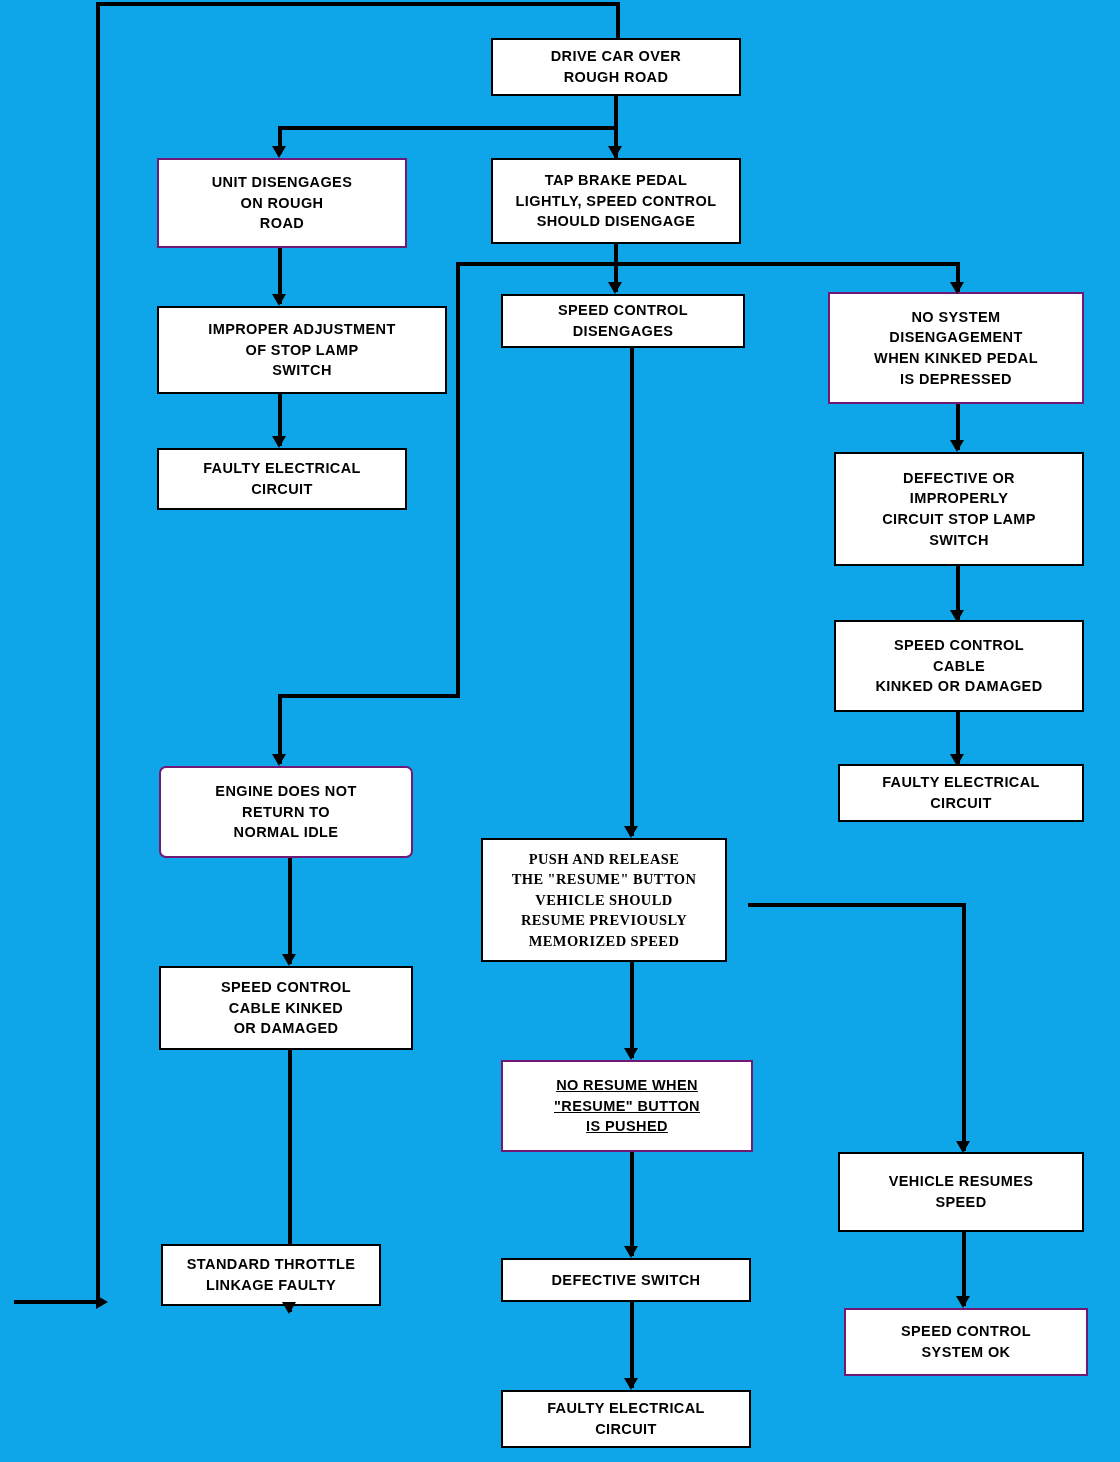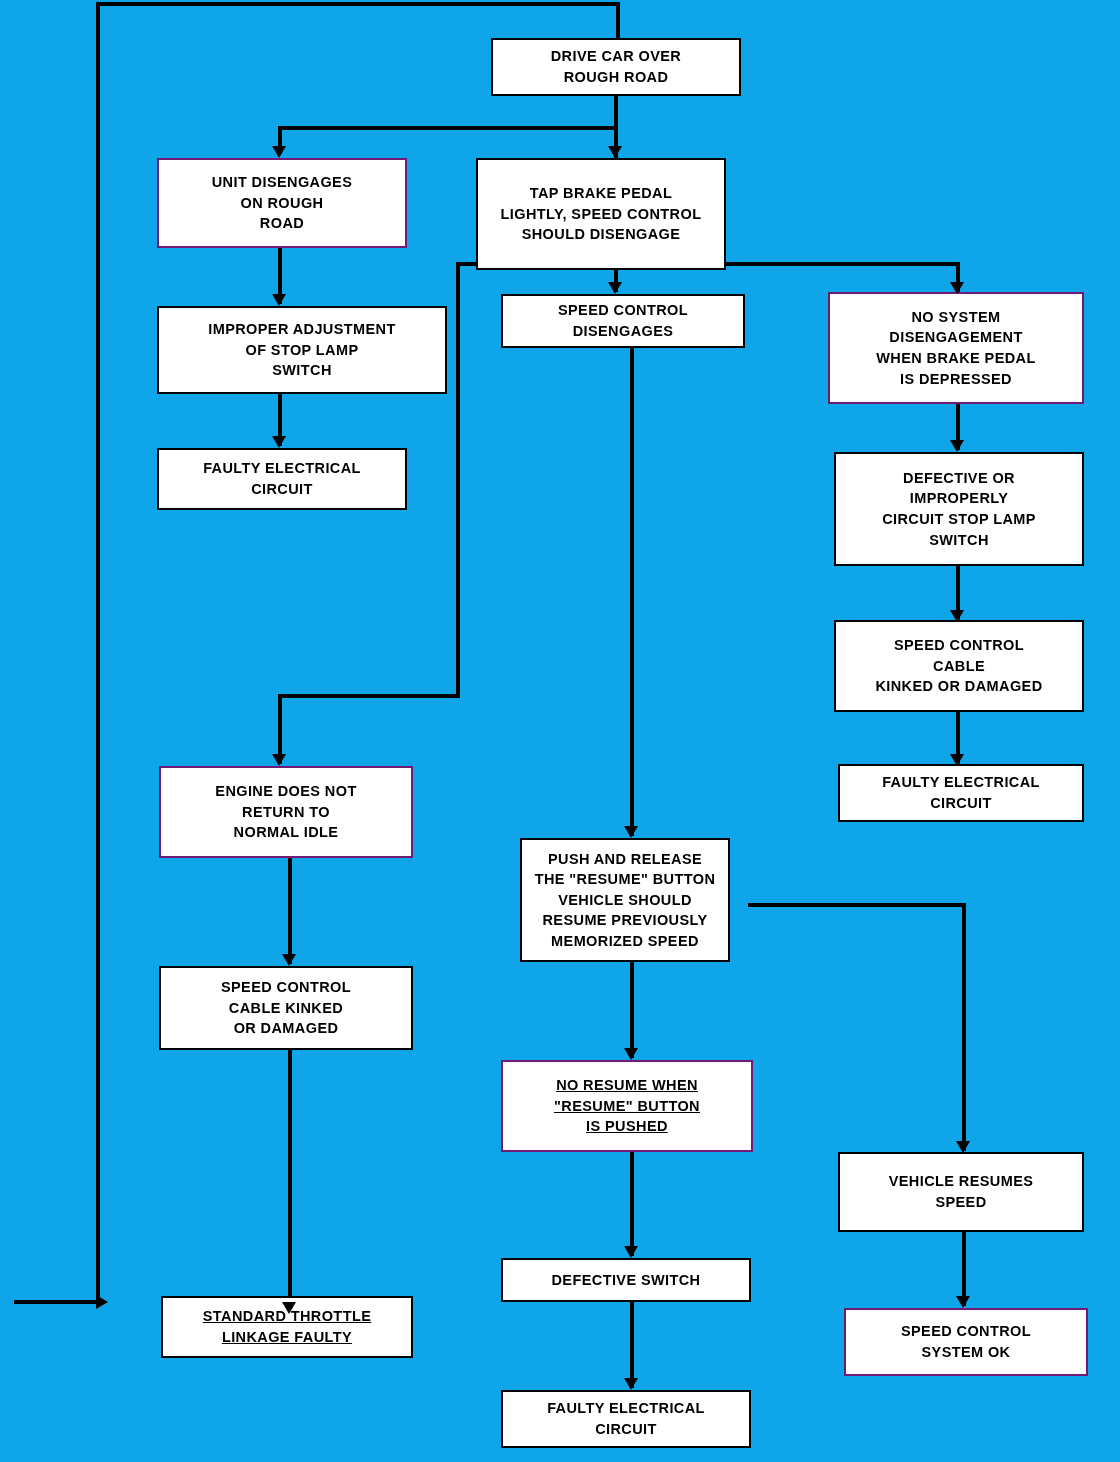--- a/index.html
+++ b/index.html
@@ -123,75 +123,75 @@
   <div class="line vline" style="left:962px; top:1232px; height:74px;"></div>
   <div class="arrow-down" style="left:956px; top:1296px;"></div>
 
   <div class="box" style="left:491px; top:38px; width:250px; height:58px;">DRIVE CAR OVER
 ROUGH ROAD</div>
 
   <div class="box heavy" style="left:157px; top:158px; width:250px; height:90px;">UNIT DISENGAGES
 ON ROUGH
 ROAD</div>
 
-  <div class="box" style="left:476px; top:158px; width:250px; height:112px;">TAP BRAKE PEDAL
+  <div class="box" style="left:491px; top:158px; width:250px; height:86px;">TAP BRAKE PEDAL
 LIGHTLY, SPEED CONTROL
 SHOULD DISENGAGE</div>
 
   <div class="box" style="left:157px; top:306px; width:290px; height:88px;">IMPROPER ADJUSTMENT
 OF STOP LAMP
 SWITCH</div>
 
   <div class="box" style="left:157px; top:448px; width:250px; height:62px;">FAULTY ELECTRICAL
 CIRCUIT</div>
 
   <div class="box" style="left:501px; top:294px; width:244px; height:54px;">SPEED CONTROL
 DISENGAGES</div>
 
   <div class="box heavy" style="left:828px; top:292px; width:256px; height:112px;">NO SYSTEM
 DISENGAGEMENT
-WHEN BRAKE PEDAL
+WHEN KINKED PEDAL
 IS DEPRESSED</div>
 
   <div class="box" style="left:834px; top:452px; width:250px; height:114px;">DEFECTIVE OR
 IMPROPERLY
 CIRCUIT STOP LAMP
 SWITCH</div>
 
   <div class="box" style="left:834px; top:620px; width:250px; height:92px;">SPEED CONTROL
 CABLE
 KINKED OR DAMAGED</div>
 
   <div class="box" style="left:838px; top:764px; width:246px; height:58px;">FAULTY ELECTRICAL
 CIRCUIT</div>
 
-  <div class="box heavy" style="left:159px; top:766px; width:254px; height:92px;">ENGINE DOES NOT
+  <div class="box heavy" style="left:159px; top:766px; width:254px; height:92px;border-radius:7px;">ENGINE DOES NOT
 RETURN TO
 NORMAL IDLE</div>
 
-  <div class="box" style="left:520px; top:838px; width:210px; height:124px;">PUSH AND RELEASE
+  <div class="box" style="left:481px; top:838px; width:246px; height:124px;font-family:Liberation Serif, serif;">PUSH AND RELEASE
 THE "RESUME" BUTTON
 VEHICLE SHOULD
 RESUME PREVIOUSLY
 MEMORIZED SPEED</div>
 
   <div class="box" style="left:159px; top:966px; width:254px; height:84px;">SPEED CONTROL
 CABLE KINKED
 OR DAMAGED</div>
 
   <div class="box heavy" style="left:501px; top:1060px; width:252px; height:92px;text-decoration:underline;">NO RESUME WHEN
 "RESUME" BUTTON
 IS PUSHED</div>
 
   <div class="box" style="left:838px; top:1152px; width:246px; height:80px;text-align:center;">VEHICLE RESUMES
 SPEED</div>
 
   <div class="box" style="left:501px; top:1258px; width:250px; height:44px;">DEFECTIVE SWITCH</div>
 
-  <div class="box" style="left:161px; top:1296px; width:252px; height:62px;text-decoration:underline;">STANDARD THROTTLE
+  <div class="box" style="left:161px; top:1244px; width:220px; height:62px;">STANDARD THROTTLE
 LINKAGE FAULTY</div>
 
   <div class="box heavy" style="left:844px; top:1308px; width:244px; height:68px;">SPEED CONTROL
 SYSTEM OK</div>
 
   <div class="box" style="left:501px; top:1390px; width:250px; height:58px;">FAULTY ELECTRICAL
 CIRCUIT</div>
 
 </div>
 

